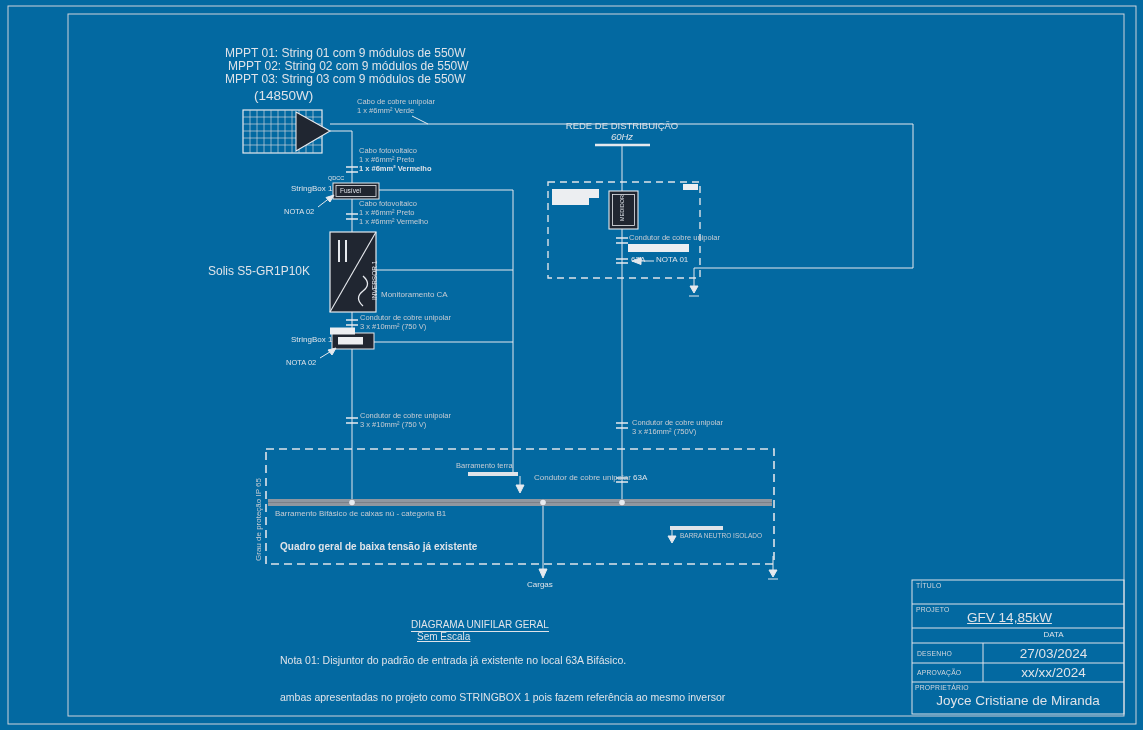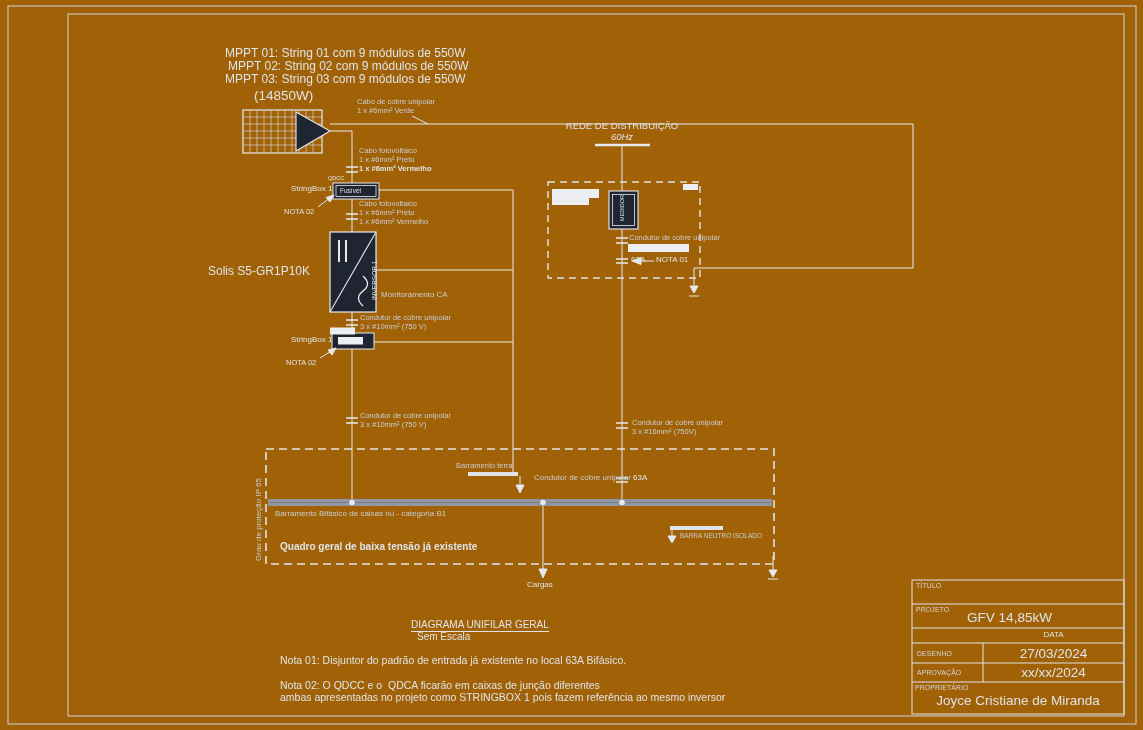--- a/index.html
+++ b/index.html
@@ -1,18 +1,18 @@
 <!DOCTYPE html>
 <html><head>
 <meta charset="utf-8">
 <style>
   html,body{margin:0;padding:0;background:#14181f;}
   .stage{
     position:relative;width:1143px;height:730px;overflow:hidden;
-    background:#a16207;
+    background:#0369a1;
     font-family:"Liberation Sans","DejaVu Sans",sans-serif;
     color:#e6e9ee;
   }
   .stage svg{position:absolute;left:0;top:0;}
   .lbl{position:absolute;white-space:pre;color:#dfe3e9;line-height:1.12;}
   .ctr{text-align:center;}
   .rot{transform:rotate(-90deg);transform-origin:left top;}
   .fs5{font-size:5.5px;} .fs6{font-size:6.5px;} .fs7{font-size:7.5px;}
   .fs8{font-size:8px;}  .fs9{font-size:9.5px;} .fs10{font-size:10px;}
   .fs11{font-size:10.5px;} .fs12{font-size:10px;font-weight:bold;} .fs13{font-size:12px;}
@@ -178,28 +178,27 @@
 
   <div class="lbl fs8 rot dim" style="left:255px;top:561px;">Grau de proteção IP 65</div>
   <div class="lbl fs7 dim" style="left:456px;top:462px;">Barramento terra</div>
   <div class="lbl fs8 dim" style="left:275px;top:510px;">Barramento Bifásico de caixas nú - categoria B1</div>
   <div class="lbl fs12" style="left:280px;top:541px;">Quadro geral de baixa tensão já existente</div>
   <div class="lbl fs8" style="left:633px;top:474px;">63A</div>
   <div class="lbl fs6 dim" style="left:680px;top:532px;">BARRA NEUTRO ISOLADO</div>
   <div class="lbl fs8" style="left:527px;top:581px;">Cargas</div>
 
   <div class="lbl fs10 und" style="left:411px;top:619px;">DIAGRAMA UNIFILAR GERAL</div>
-  <div class="lbl fs10" style="left:417px;top:631px;">Sem Escala</div>
+  <div class="lbl fs10" style="left:417px;top:631px;text-decoration:underline;">Sem Escala</div>
   <div class="lbl fs11" style="left:280px;top:655px;">Nota 01: Disjuntor do padrão de entrada já existente no local 63A Bifásico.</div>
-  <div class="lbl fs11" style="left:280px;top:680px;">Nota 02: O QDCC e o  QDCA ficarão em caixas de junção diferentes</div>
   <div class="lbl fs11" style="left:280px;top:692px;">ambas apresentadas no projeto como STRINGBOX 1 pois fazem referência ao mesmo inversor</div>
 
   <div class="lbl tb-lbl" style="left:916px;top:582px;">TÍTULO</div>
   <div class="lbl tb-lbl" style="left:916px;top:606px;">PROJETO</div>
-  <div class="lbl fs14 ctr" style="left:912px;top:610px;width:195px;">GFV 14,85kW</div>
+  <div class="lbl fs14 ctr" style="left:912px;top:610px;width:195px;text-decoration:underline;">GFV 14,85kW</div>
   <div class="lbl fs8 ctr" style="left:983px;top:631px;width:141px;">DATA</div>
   <div class="lbl tb-lbl" style="left:917px;top:650px;">DESENHO</div>
   <div class="lbl fs14 ctr" style="left:983px;top:646px;width:141px;">27/03/2024</div>
   <div class="lbl tb-lbl" style="left:917px;top:669px;">APROVAÇÃO</div>
   <div class="lbl fs14 ctr" style="left:983px;top:665px;width:141px;">xx/xx/2024</div>
   <div class="lbl tb-lbl" style="left:915px;top:684px;">PROPRIETÁRIO</div>
   <div class="lbl fs14 ctr" style="left:912px;top:693px;width:212px;">Joyce Cristiane de Miranda</div>
 
 </div>
 

